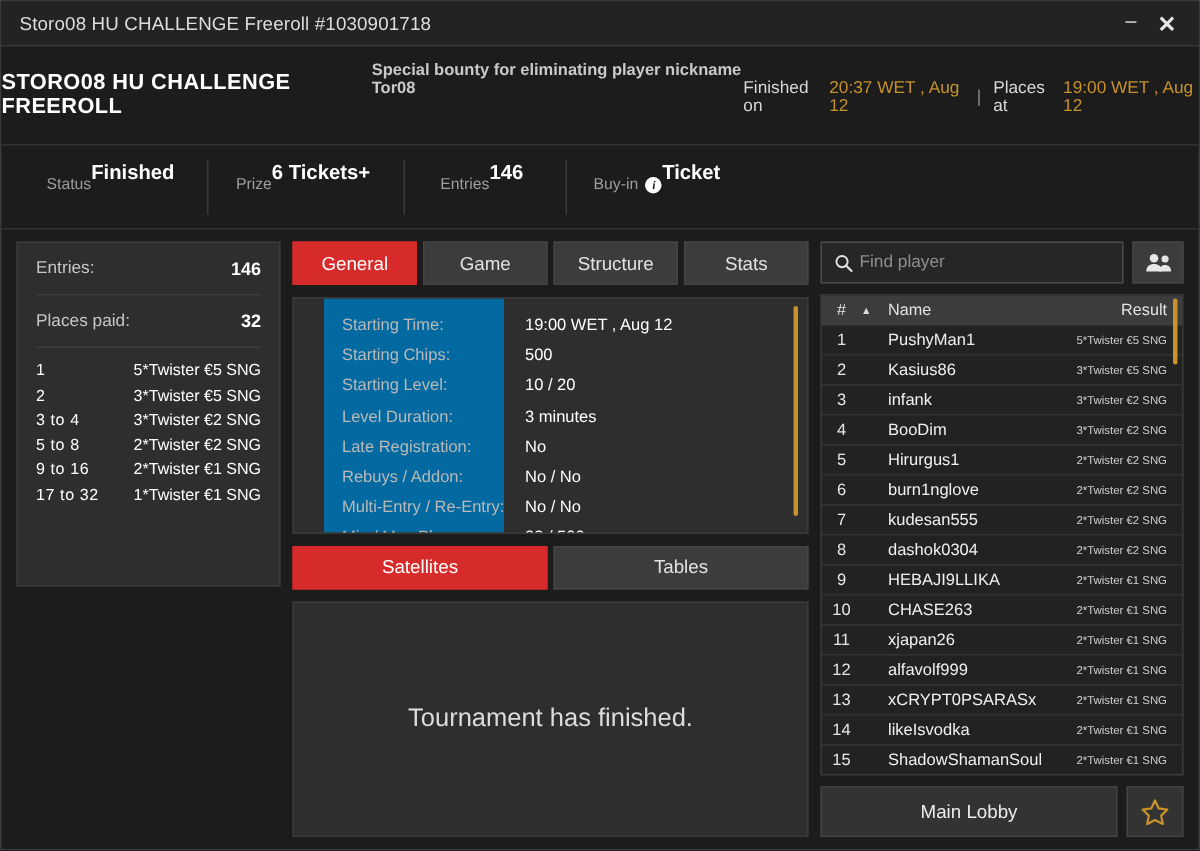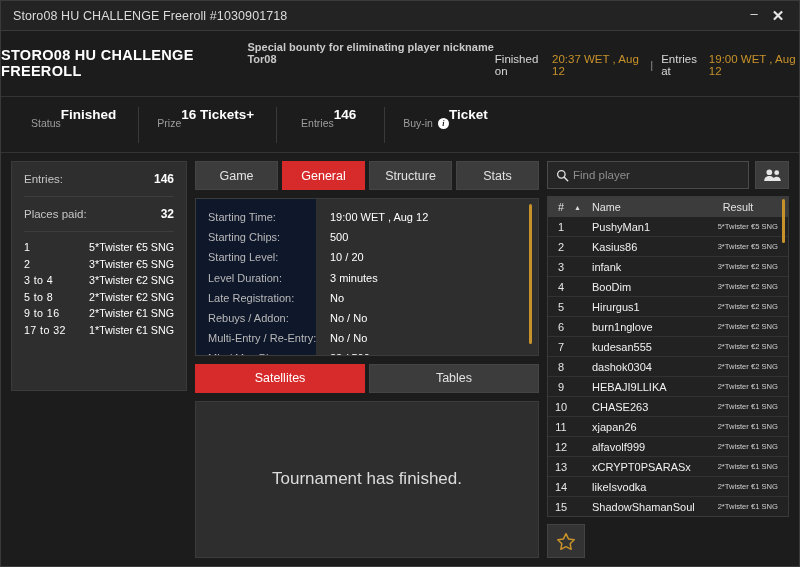--- a/index.html
+++ b/index.html
@@ -121,22 +121,23 @@
     border: 1px solid #454545;
   }
   .tab.active { background: #d72b2b; border-color: #d72b2b; color: #ffffff; }
 
   
   .genpanel {
     flex: 1; background: #2e2e2e; border: 1px solid #3b3b3b;
     display: flex; position: relative; overflow: hidden; min-height: 0;
   }
   .gen-labels {
-    width: 120px; flex: 0 0 120px; background: #0f172a;
+    width: 120px; flex: 0 0 120px; background: #0369a1;
     padding: 8px 0 0 12px;
+    margin-left: 20px;
   }
   .gen-values { flex: 1; padding: 8px 0 0 14px; }
   .gen-labels div { font-size: 11px; color: #b9b9b9; line-height: 20.2px; white-space: nowrap; }
   .gen-values div { font-size: 11px; color: #ffffff; line-height: 20.2px; white-space: nowrap; }
   .vscroll-track {
     position: absolute; right: 6px; top: 5px; bottom: 5px; width: 3px;
   }
   .vscroll-thumb {
     position: absolute; left: 0; width: 3px; background: #c8922a; border-radius: 2px;
   }
@@ -172,21 +173,21 @@
     min-height: 0;
   }
   .ptable-head {
     flex: 0 0 20px; background: #3c3c3c;
     display: flex; align-items: center;
     font-size: 10.8px; color: #e2e2e2; padding-right: 10px;
   }
   .ph-num  { width: 26px; flex: 0 0 26px; text-align: center; }
   .ph-sort { width: 14px; flex: 0 0 14px; font-size: 7px; color: #dcdcdc; }
   .ph-name { flex: 1; padding-left: 4px; }
-  .ph-res  { width: 80px; flex: 0 0 80px; text-align: center; }
+  .ph-res  { width: 80px; flex: 0 0 80px; text-align: right; }
   .prow {
     flex: 0 0 20px; display: flex; align-items: center;
     border-bottom: 1px solid #323232; padding-right: 10px; cursor: pointer;
   }
   .pr-num { width: 26px; flex: 0 0 26px; text-align: center; font-size: 11px; color: #e6e6e6; }
   .pr-spacer { width: 14px; flex: 0 0 14px; }
   .pr-name { flex: 1; padding-left: 4px; font-size: 11px; color: #f0f0f0; white-space: nowrap; overflow: hidden; }
   .pr-res  { width: 84px; flex: 0 0 84px; text-align: right; font-size: 7.6px; color: #cfcfcf; white-space: nowrap; }
 
   
@@ -213,33 +214,33 @@
     <span class="win-btn close">✕</span>
   </div>
 
   <div class="header">
     <div class="tourney-title">STORO08 HU CHALLENGE FREEROLL</div>
     <div class="tourney-sub">Special bounty for eliminating player nickname Tor08</div>
     <div class="timeline">
       <span>Finished on</span>
       <span class="gold">20:37 WET , Aug 12</span>
       <span class="sep">|</span>
-      <span>Entries at</span>
+      <span>Places at</span>
       <span class="gold">19:00 WET , Aug 12</span>
     </div>
   </div>
 
   <div class="statusbar">
     <div class="stat">
       <div class="stat-label">Status</div>
       <div class="stat-value">Finished</div>
     </div>
     <div class="stat stat-prize">
       <div class="stat-label">Prize</div>
-      <div class="stat-value">16 Tickets+</div>
+      <div class="stat-value">6 Tickets+</div>
     </div>
     <div class="stat stat-entries">
       <div class="stat-label">Entries</div>
       <div class="stat-value">146</div>
     </div>
     <div class="stat">
       <div class="stat-label">
         <span>Buy-in</span>
         <span class="info-icon">i</span>
       </div>
@@ -284,22 +285,22 @@
             <span class="payout-place">17  to  32</span>
             <span class="payout-prize">1*Twister €1 SNG</span>
           </div>
         </div>
       </div>
     </div>
 
     <div class="col-mid">
 
       <div class="tabbar">
+        <div class="tab active">General</div>
         <div class="tab">Game</div>
-        <div class="tab active">General</div>
         <div class="tab">Structure</div>
         <div class="tab">Stats</div>
       </div>
 
       <div class="genpanel">
         <div class="gen-labels">
           <div>Starting Time:</div>
           <div>Starting Chips:</div>
           <div>Starting Level:</div>
           <div>Level Duration:</div>
@@ -453,20 +454,21 @@
           <span class="pr-name">ShadowShamanSoul</span>
           <span class="pr-res">2*Twister €1 SNG</span>
         </div>
 
         <div class="vscroll-track" style="right:3px; top:2px; bottom:2px;">
           <div class="vscroll-thumb" style="top:0; height:14%;"></div>
         </div>
       </div>
 
       <div class="bottomrow">
+        <div class="lobby-btn">Main Lobby</div>
         <div class="star-btn">
           <svg width="20" height="19" viewBox="0 0 24 23">
             <path d="M12 2 L15 8.4 L22 9.3 L17 14.2 L18.3 21 L12 17.8 L5.7 21 L7 14.2 L2 9.3 L9 8.4 Z" fill="none" stroke="#c8922a" stroke-width="1.8" stroke-linejoin="round"></path>
           </svg>
         </div>
       </div>
 
     </div>
   </div>
 </div>

